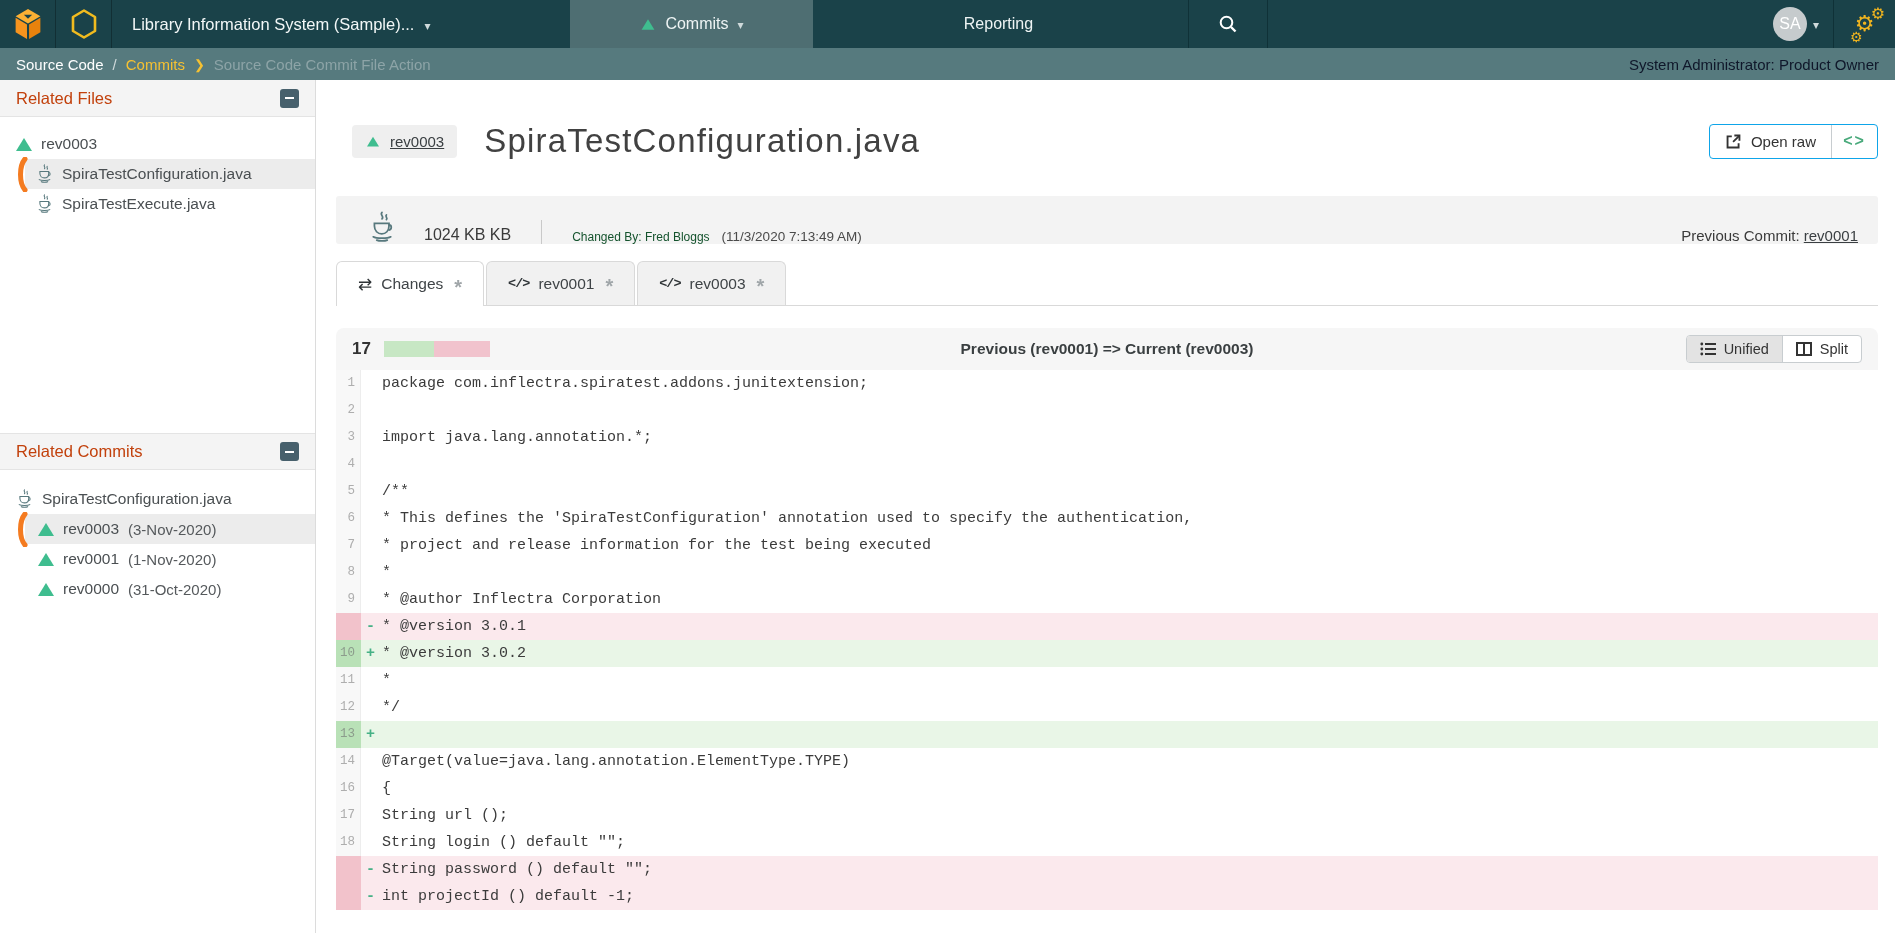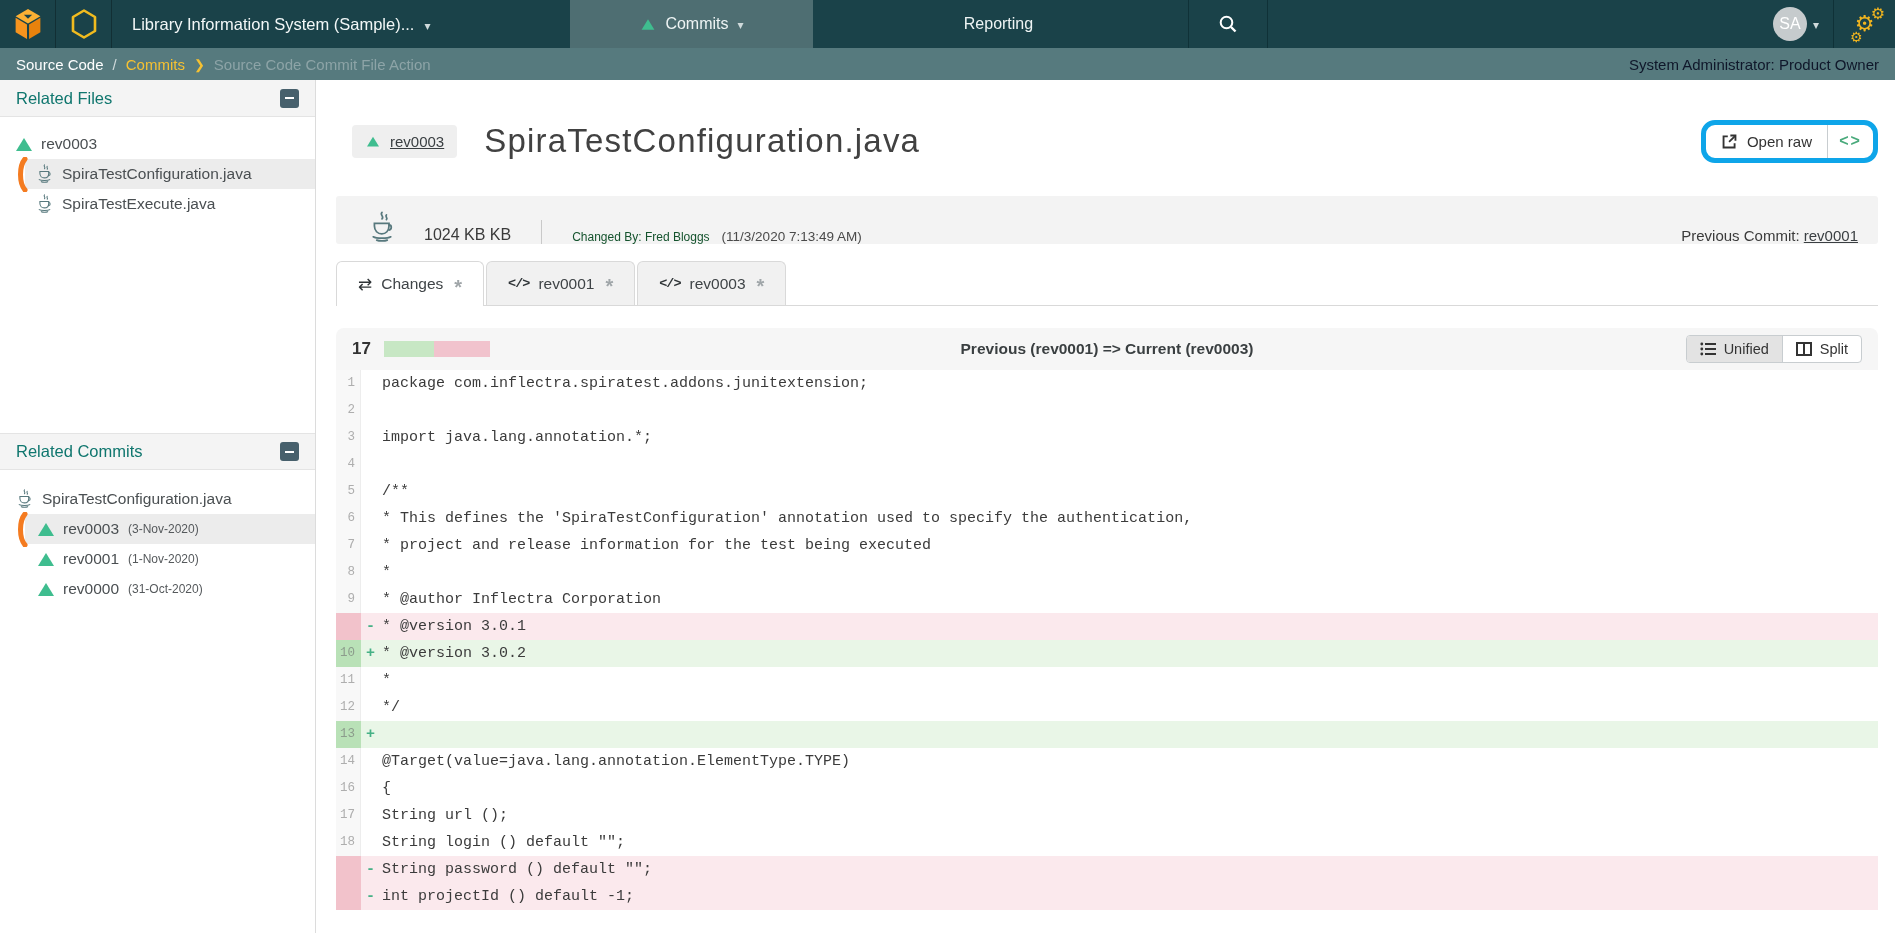--- a/index.html
+++ b/index.html
@@ -30,42 +30,42 @@
   .crumbbar { height:32px; background:#567a7e; display:flex; align-items:center; padding:0 16px; font-size:15px; gap:9px; }
   .crumb-a { color:#fdfefe; cursor:pointer; }
   .crumb-sep { color:#cfdadb; }
   .crumb-b { color:#f5c132; cursor:pointer; }
   .crumb-gt { color:#f5c132; font-size:13px; }
   .crumb-cur { color:#8da4a7; }
   .crumb-role { margin-left:auto; color:#0f172a; }
   
   .content { display:flex; height:853px; }
   .sidebar { width:316px; flex:none; border-right:1px solid #dcdcdc; background:#fff; display:flex; flex-direction:column; }
-  .side-header { height:37px; flex:none; background:#f4f4f4; border-bottom:1px solid #e4e4e4; display:flex; align-items:center; padding:0 16px; font-size:16.5px; color:#0f766e; }
+  .side-header { height:37px; flex:none; background:#f4f4f4; border-bottom:1px solid #e4e4e4; display:flex; align-items:center; padding:0 16px; font-size:16.5px; color:#c2410c; }
   .side-header + .side-header, .sec2 { border-top:1px solid #e4e4e4; }
   .min-btn { margin-left:auto; width:19px; height:19px; border-radius:3px; background:#47606c; display:flex; align-items:center; justify-content:center; cursor:pointer; }
   .min-btn::after { content:""; width:9px; height:2px; background:#fff; display:block; }
   .side-body1 { height:316px; flex:none; padding-top:12px; }
   .side-body2 { flex:1; padding-top:14px; }
   .srow { height:30px; display:flex; align-items:center; gap:9px; font-size:15.5px; color:#4a4f52; cursor:pointer; position:relative; }
   .srow .tri-sm { width:0; height:0; border-left:8px solid transparent; border-right:8px solid transparent; border-bottom:13px solid #3fbd8f; flex:none; }
   .root-row { padding-left:16px; }
   .file-row { margin-left:25px; padding-left:11px; }
   .file-row.sel, .rev-row.sel { background:#ececec; }
   .bracket { position:absolute; left:-9px; top:-2px; }
   .rev-row { margin-left:25px; padding-left:13px; }
-  .rev-date { font-size:12px; color:#55595c; }
+  .rev-date { font-size:15px; color:#55595c; }
   .jicon { flex:none; }
   
   .main { flex:1; min-width:0; padding:20px 17px 0 20px; overflow:hidden; }
   .title-row { display:flex; align-items:center; padding-left:16px; }
   .rev-badge { display:inline-flex; align-items:center; gap:9px; background:#efefef; border-radius:4px; padding:8px 13px; cursor:pointer; }
   .rev-badge a { color:#3a3f42; font-size:15px; text-decoration:underline; }
   .page-title { font-size:33px; font-weight:400; letter-spacing:1.2px; color:#414141; margin-left:27px; }
-  .btn-group { margin-left:auto; display:flex; border:5px solid #0ea5e9; border-radius:14px; background:#fff; overflow:hidden; }
+  .btn-group { margin-left:auto; display:flex; border:1px solid #0ea5e9; border-radius:4px; background:#fff; overflow:hidden; }
   .btn-openraw { display:flex; align-items:center; gap:9px; padding:8px 15px; font-size:15px; color:#333; cursor:pointer; }
   .btn-code { width:46px; display:flex; align-items:center; justify-content:center; border-left:1px solid #c8cdd0; color:#4aaa7c; font-weight:bold; font-size:16px; letter-spacing:2px; cursor:pointer; }
   .info-bar { margin-top:14px; height:48px; background:#f3f3f3; border-radius:3px; display:flex; align-items:flex-end; padding:0 20px 0 32px; }
   .fsize { margin-left:28px; font-size:16px; color:#3a3a3a; }
   .vdiv { width:1px; height:24px; background:#c9c9c9; margin:0 30px; }
   .changedby { font-size:12px; color:#14532d; }
   .stamp { font-size:13.5px; color:#4a4a4a; margin-left:12px; }
   .prev-commit { margin-left:auto; font-size:15px; color:#3a3a3a; }
   .prev-commit a { color:#3a3f42; text-decoration:underline; cursor:pointer; }
   

